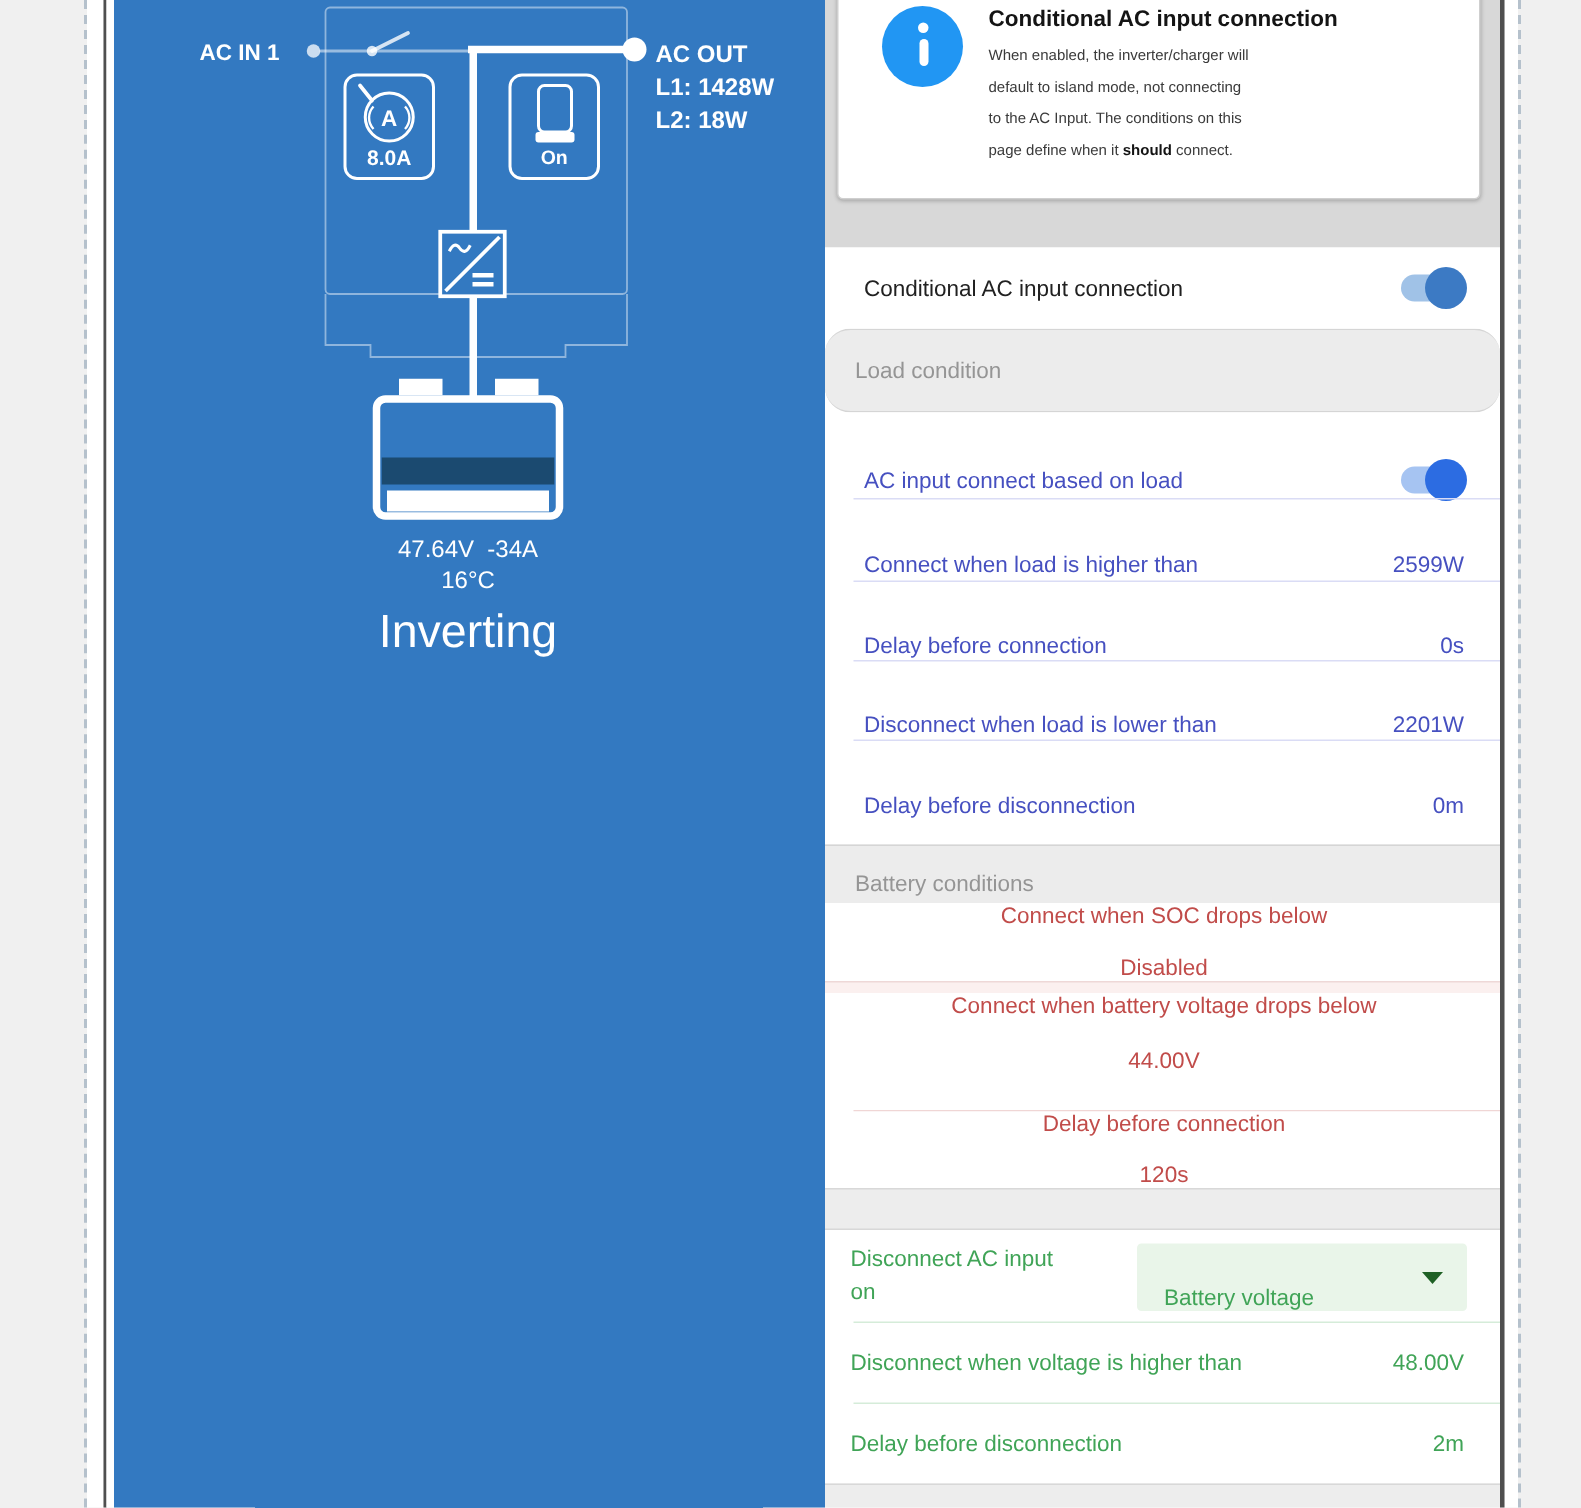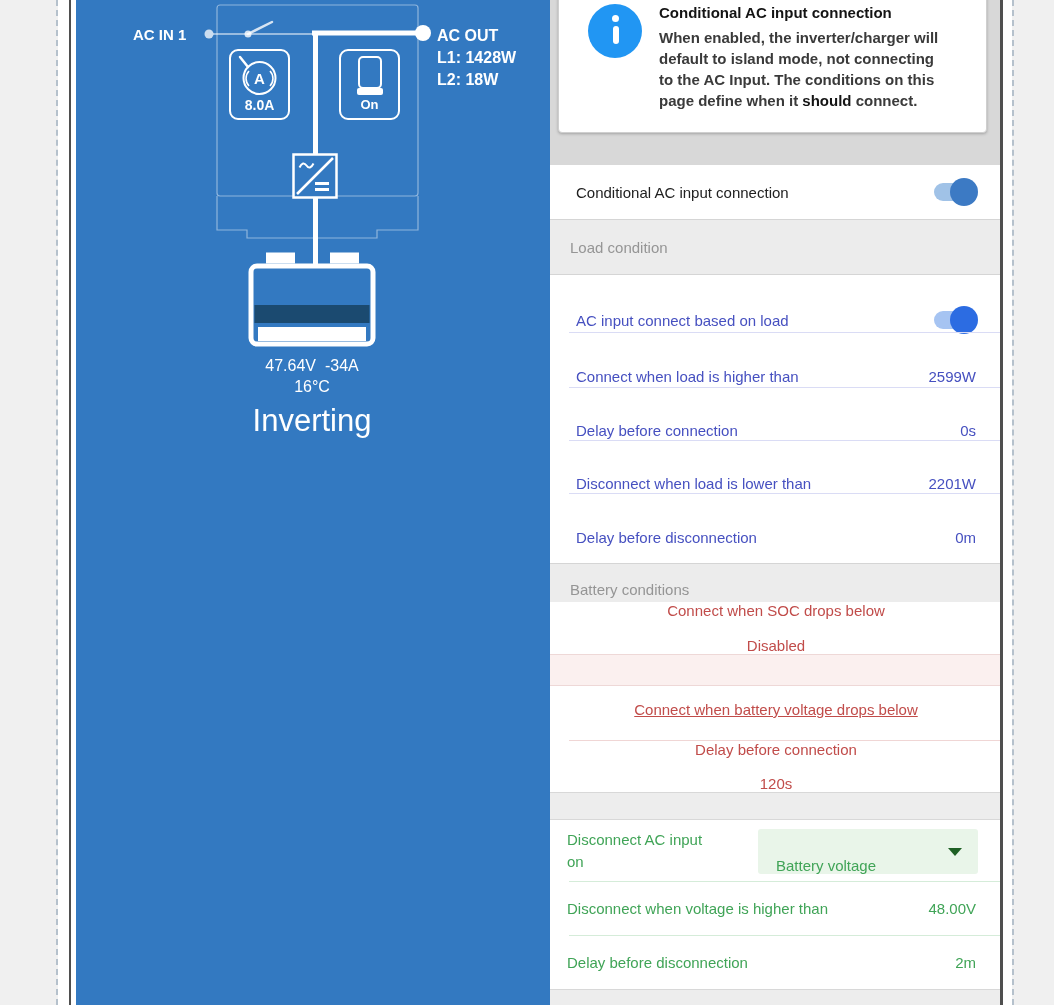--- a/index.html
+++ b/index.html
@@ -32,21 +32,21 @@
     background:#ffffff;border:1px solid #cfcfcf;border-radius:4px;
     box-shadow:0 1px 3px rgba(0,0,0,0.25);box-sizing:border-box;
   }
   .info-icon{
     position:absolute;left:29px;top:11px;width:54px;height:54px;border-radius:50%;
     background:var(--info-blue);
   }
   .info-icon .i-dot{position:absolute;left:24px;top:11px;width:7px;height:7px;border-radius:50%;background:#fff;}
   .info-icon .i-bar{position:absolute;left:24.5px;top:22px;width:6px;height:18px;border-radius:3px;background:#fff;}
   .info-title{position:absolute;left:100px;top:11px;font-size:15px;font-weight:bold;color:#141414;}
-  .info-body{position:absolute;left:100px;top:34px;width:320px;font-size:15px;line-height:21px;color:#3a3a3a;font-weight:bold;}
+  .info-body{position:absolute;left:100px;top:34px;width:320px;font-size:10px;line-height:21px;color:#3a3a3a;}
   .info-body b{color:#141414;}
 
   .row{
     position:absolute;left:0;right:0;display:flex;align-items:center;
     padding:0 24px 0 26px;font-size:15px;background:#fff;box-sizing:border-box;
   }
   .row .lbl{flex:1 1 auto;}
   .row .val{flex:0 0 auto;text-align:center;}
   .row.black{color:#212121;}
   .row.indigo{color:var(--indigo);margin-top:16px;}
@@ -190,21 +190,21 @@
     </div>
 
     <div class="row black" style="top:165px;height:54px;">
       <span class="lbl">Conditional AC input connection</span>
       <div class="toggle t1">
           <div class="track"></div>
           <div class="knob"></div>
         </div>
     </div>
 
-    <div class="sect-header" style="top:219px;height:56px;">
+    <div class="sect-header" style="top:219px;height:56px;border-radius:17px;">
       <span>Load condition</span>
     </div>
 
     <div class="row indigo" style="top:275px;height:58px;">
       <span class="lbl">AC input connect based on load</span>
       <div class="toggle t2">
           <div class="track"></div>
           <div class="knob"></div>
         </div>
     </div>
@@ -237,21 +237,21 @@
       <span>Battery conditions</span>
     </div>
 
     <div class="row red" style="top:602px;height:52px;">
       <span class="lbl">Connect when SOC drops below</span>
       <span class="val">Disabled</span>
     </div>
 
     <div class="pink-band" style="top:654px;height:32px;"></div>
 
-    <div class="row red" style="top:701px;height:54px;text-decoration:underline;">
+    <div class="row red" style="top:662px;height:54px;">
       <span class="lbl">Connect when battery voltage drops below</span>
       <span class="val">44.00V</span>
     </div>
     <div class="div-line div-red" style="top:740px;"></div>
 
     <div class="row red" style="top:741px;height:51px;">
       <span class="lbl">Delay before connection</span>
       <span class="val">120s</span>
     </div>
 

